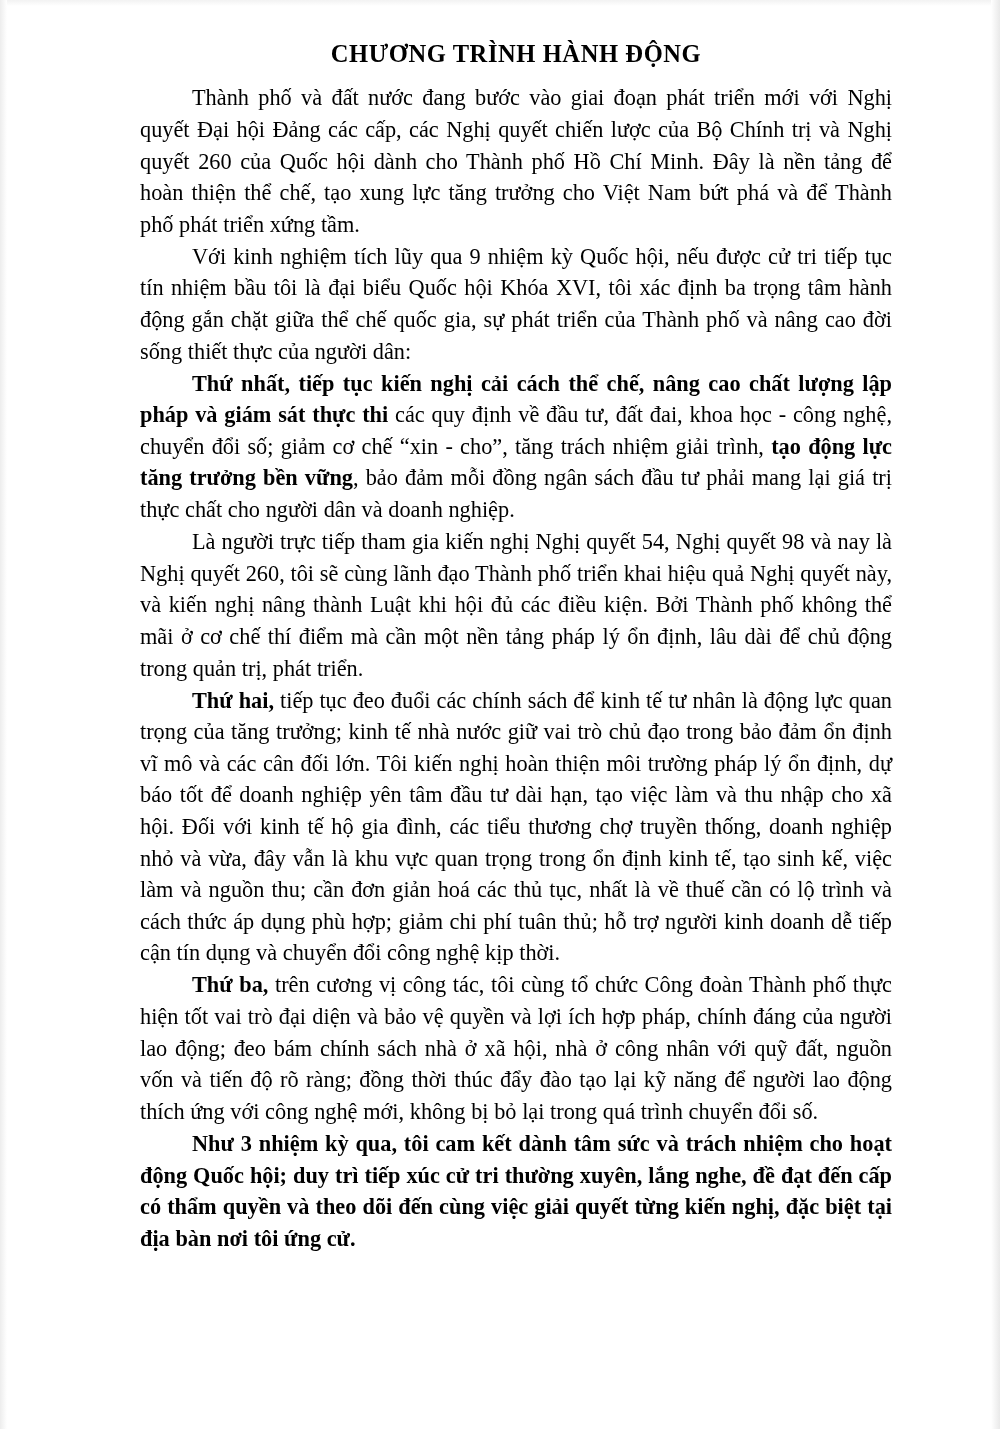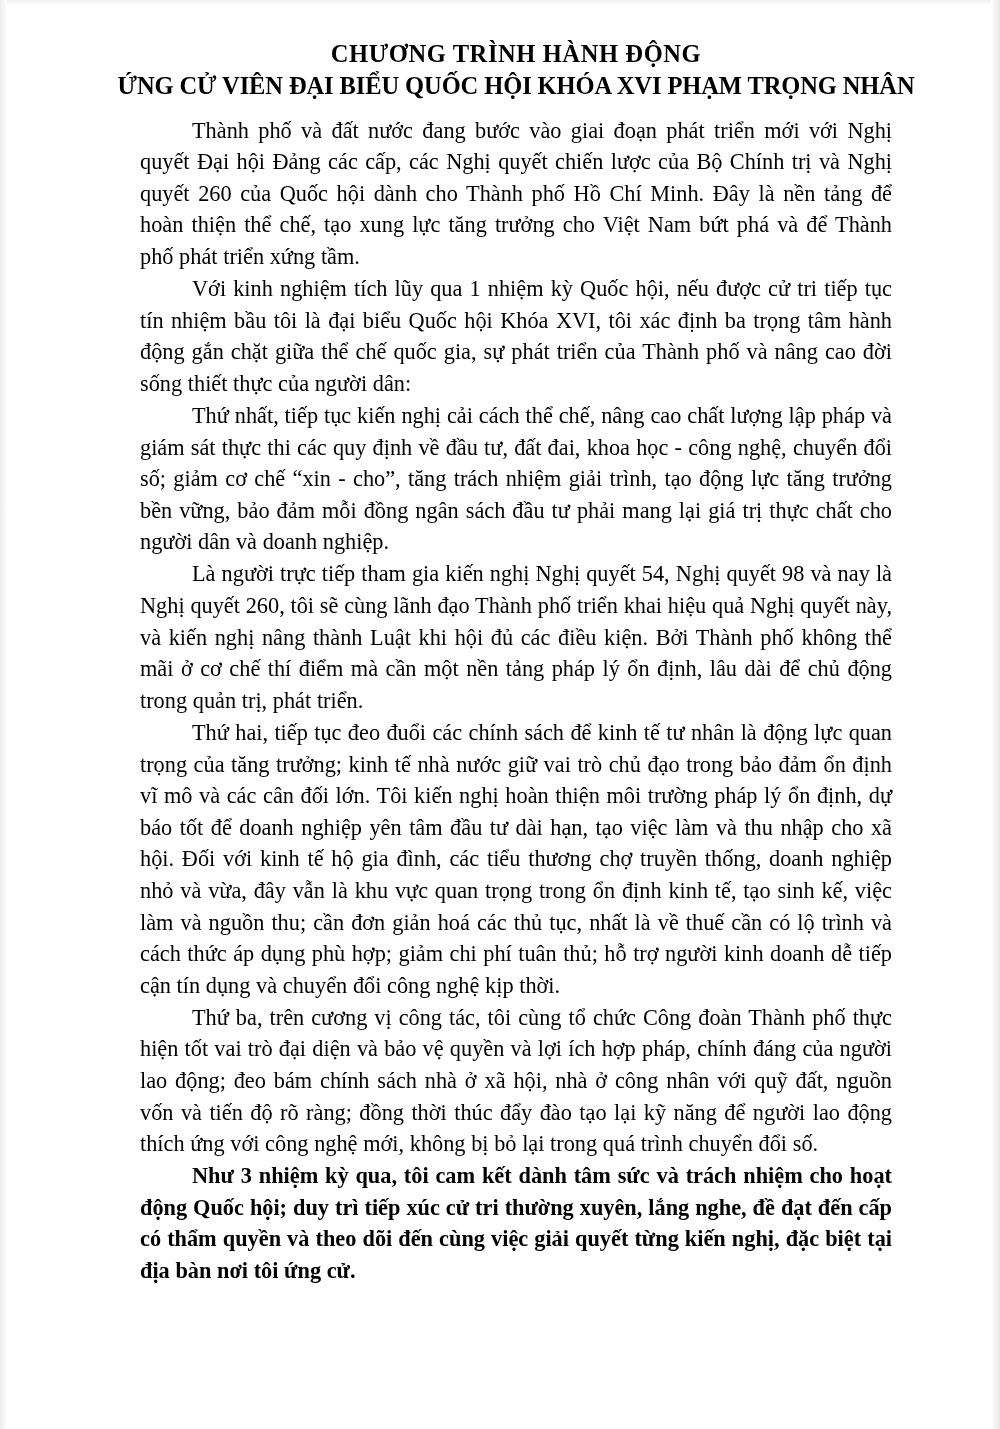--- a/index.html
+++ b/index.html
@@ -50,21 +50,21 @@
     text-justify: inter-word;
     font-size: 22.3px;
     line-height: 31.6px;
     text-indent: 52px;
     word-spacing: 0.1px;
   }
   p.para.bold {
     font-weight: bold;
   }
   p.para b {
-    font-weight: normal;
+    font-weight: bold;
   }
   
   .edge-top {
     position: absolute;
     left: 0; top: 0;
     width: 1000px; height: 6px;
     background: linear-gradient(to bottom, #f2f2f2, #ffffff);
     pointer-events: none;
   }
   .edge-left {
@@ -86,26 +86,25 @@
 <body>
 
 <div class="page">
 
   <div class="edge-top"></div>
   <div class="edge-left"></div>
   <div class="edge-right"></div>
 
   <h1 class="doc-title">
     <span class="line1">CHƯƠNG TRÌNH HÀNH ĐỘNG</span>
-    <span class="line2">ỨNG CỬ VIÊN ĐẠI BIỂU QUỐC HỘI KHÓA XVI PHẠM TRỌNG NHÂN</span>
   </h1>
 
   <div class="body-copy" id="body-copy">
       <p class="para">Thành phố và đất nước đang bước vào giai đoạn phát triển mới với Nghị quyết Đại hội Đảng các cấp, các Nghị quyết chiến lược của Bộ Chính trị và Nghị quyết 260 của Quốc hội dành cho Thành phố Hồ Chí Minh. Đây là nền tảng để hoàn thiện thể chế, tạo xung lực tăng trưởng cho Việt Nam bứt phá và để Thành phố phát triển xứng tầm.</p>
-      <p class="para">Với kinh nghiệm tích lũy qua 1 nhiệm kỳ Quốc hội, nếu được cử tri tiếp tục tín nhiệm bầu tôi là đại biểu Quốc hội Khóa XVI, tôi xác định ba trọng tâm hành động gắn chặt giữa thể chế quốc gia, sự phát triển của Thành phố và nâng cao đời sống thiết thực của người dân:</p>
+      <p class="para">Với kinh nghiệm tích lũy qua 9 nhiệm kỳ Quốc hội, nếu được cử tri tiếp tục tín nhiệm bầu tôi là đại biểu Quốc hội Khóa XVI, tôi xác định ba trọng tâm hành động gắn chặt giữa thể chế quốc gia, sự phát triển của Thành phố và nâng cao đời sống thiết thực của người dân:</p>
       <p class="para"><b>Thứ nhất, tiếp tục kiến nghị cải cách thể chế, nâng cao chất lượng lập pháp và giám sát thực thi</b><span> các quy định về đầu tư, đất đai, khoa học - công nghệ, chuyển đổi số; giảm cơ chế “xin - cho”, tăng trách nhiệm giải trình, </span><b>tạo động lực tăng trưởng bền vững</b><span>, bảo đảm mỗi đồng ngân sách đầu tư phải mang lại giá trị thực chất cho người dân và doanh nghiệp.</span></p>
       <p class="para">Là người trực tiếp tham gia kiến nghị Nghị quyết 54, Nghị quyết 98 và nay là Nghị quyết 260, tôi sẽ cùng lãnh đạo Thành phố triển khai hiệu quả Nghị quyết này, và kiến nghị nâng thành Luật khi hội đủ các điều kiện. Bởi Thành phố không thể mãi ở cơ chế thí điểm mà cần một nền tảng pháp lý ổn định, lâu dài để chủ động trong quản trị, phát triển.</p>
       <p class="para"><b>Thứ hai,</b><span> tiếp tục đeo đuổi các chính sách để kinh tế tư nhân là động lực quan trọng của tăng trưởng; kinh tế nhà nước giữ vai trò chủ đạo trong bảo đảm ổn định vĩ mô và các cân đối lớn. Tôi kiến nghị hoàn thiện môi trường pháp lý ổn định, dự báo tốt để doanh nghiệp yên tâm đầu tư dài hạn, tạo việc làm và thu nhập cho xã hội. Đối với kinh tế hộ gia đình, các tiểu thương chợ truyền thống, doanh nghiệp nhỏ và vừa, đây vẫn là khu vực quan trọng trong ổn định kinh tế, tạo sinh kế, việc làm và nguồn thu; cần đơn giản hoá các thủ tục, nhất là về thuế cần có lộ trình và cách thức áp dụng phù hợp; giảm chi phí tuân thủ; hỗ trợ người kinh doanh dễ tiếp cận tín dụng và chuyển đổi công nghệ kịp thời.</span></p>
       <p class="para"><b>Thứ ba,</b><span> trên cương vị công tác, tôi cùng tổ chức Công đoàn Thành phố thực hiện tốt vai trò đại diện và bảo vệ quyền và lợi ích hợp pháp, chính đáng của người lao động; đeo bám chính sách nhà ở xã hội, nhà ở công nhân với quỹ đất, nguồn vốn và tiến độ rõ ràng; đồng thời thúc đẩy đào tạo lại kỹ năng để người lao động thích ứng với công nghệ mới, không bị bỏ lại trong quá trình chuyển đổi số.</span></p>
       <p class="para bold">Như 3 nhiệm kỳ qua, tôi cam kết dành tâm sức và trách nhiệm cho hoạt động Quốc hội; duy trì tiếp xúc cử tri thường xuyên, lắng nghe, đề đạt đến cấp có thẩm quyền và theo dõi đến cùng việc giải quyết từng kiến nghị, đặc biệt tại địa bàn nơi tôi ứng cử.</p>
     </div>
 
 </div>
 
 </body></html>

